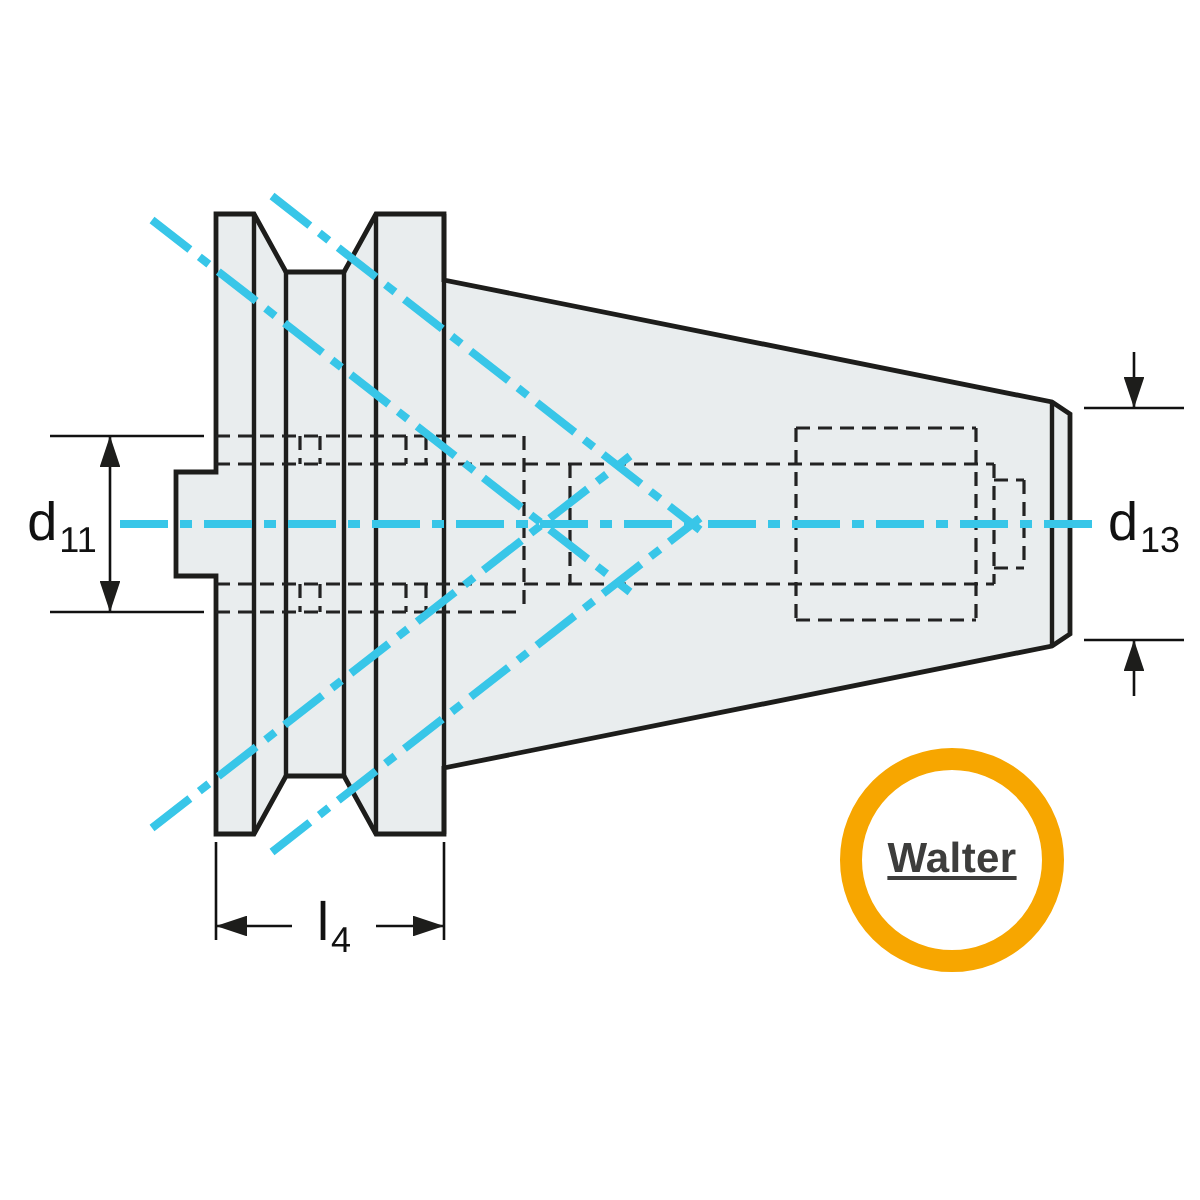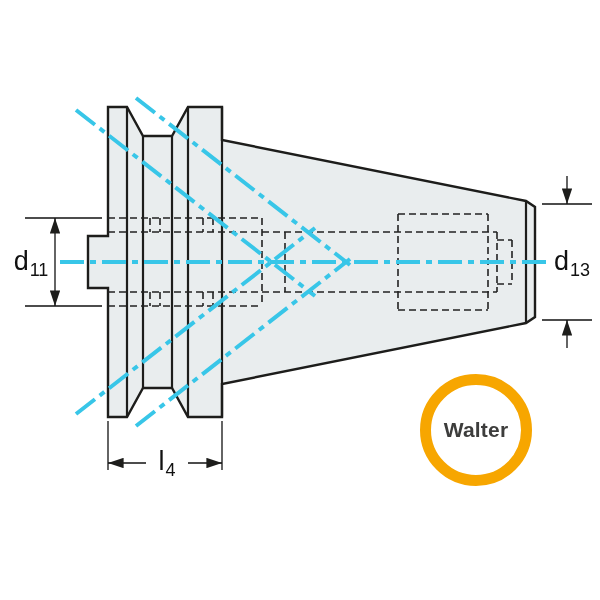--- a/index.html
+++ b/index.html
@@ -22,21 +22,21 @@
   .dim-label{
     position:absolute;color:#111;font-size:27px;line-height:1;
     display:flex;align-items:baseline;justify-content:center;
   }
   .dim-label sub{font-size:18px;line-height:1;transform:translateY(6px);margin-left:1px;}
   .label-bg{background:#fff;padding:0 4px;}
   .logo{
     position:absolute;left:420px;top:374px;width:90px;height:90px;
     border:11px solid var(--logo-orange);border-radius:50%;background:#fff;
     display:flex;flex-direction:row;align-items:center;justify-content:center;
-    font-weight:bold;color:#3d3d3c;font-size:21px;line-height:1.1;letter-spacing:.2px;
+    font-weight:bold;color:#3d3d3c;font-size:21px;line-height:1.1;letter-spacing:.2px;text-decoration:underline;
   }
   .logo .tm{font-size:9px;vertical-align:super;font-weight:bold;}
 </style>
 </head>
 <body>
 
 <div class="stage">
 
   <svg width="600" height="600" viewBox="0 0 600 600">
     <defs>

